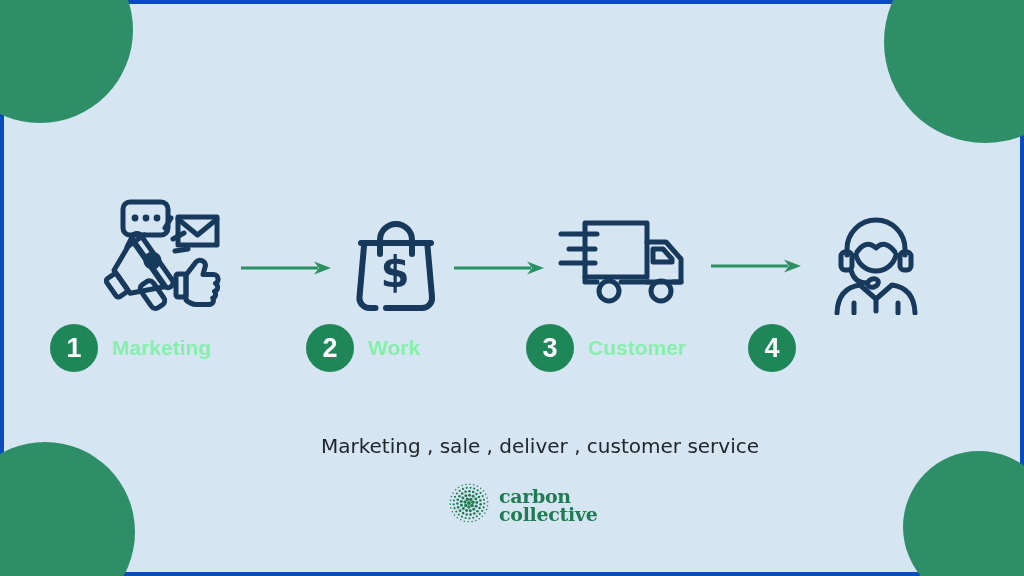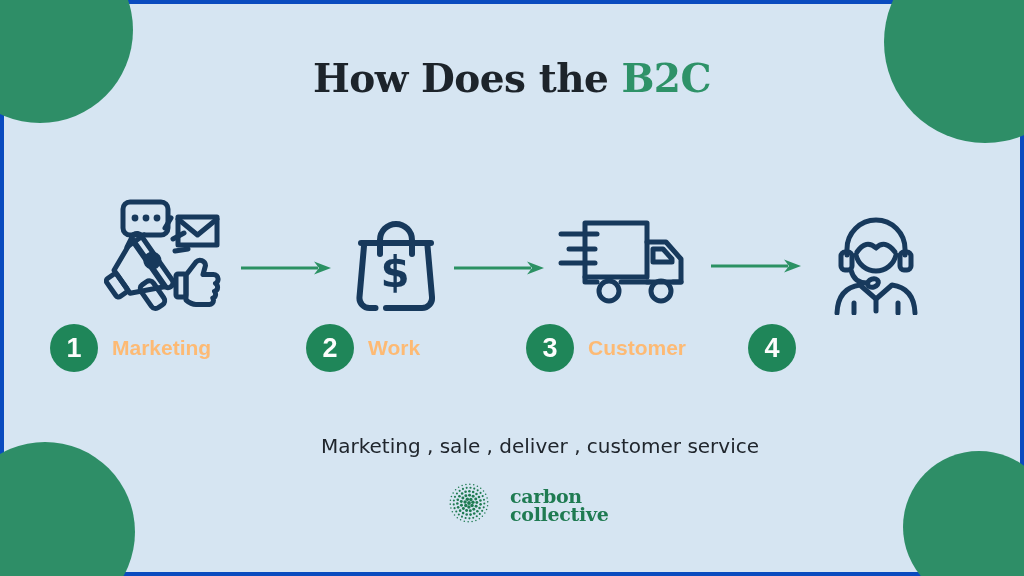--- a/index.html
+++ b/index.html
@@ -19,43 +19,42 @@
 
   .icon{position:absolute;}
   .icon svg{display:block;}
 
   .arrow{position:absolute;width:92px;height:16px;}
 
   .step{position:absolute;top:324px;display:flex;align-items:center;gap:14px;height:48px;}
   .badge{width:48px;height:48px;border-radius:50%;background:#1f8659;color:#fdfdfd;
          display:flex;align-items:center;justify-content:center;
          font-size:27px;font-weight:bold;}
-  .step-label{font-size:21px;font-weight:bold;color:#fdba74;white-space:nowrap;}
+  .step-label{font-size:21px;font-weight:bold;color:#86efac;white-space:nowrap;}
   .s1{left:50px;} .s2{left:306px;} .s3{left:526px;} .s4{left:748px;}
 
   .summary{position:absolute;left:0;top:434px;width:1024px;text-align:center;
            transform:translateX(28px);font-family:"DejaVu Sans",sans-serif;
            font-size:20px;color:#20262d;}
 
-  .brand{position:absolute;left:446px;top:480px;display:flex;align-items:center;gap:18px;}
+  .brand{position:absolute;left:446px;top:480px;display:flex;align-items:center;gap:7px;}
   .brand-name{font-family:"DejaVu Serif",serif;font-weight:bold;font-size:19px;
               line-height:18px;color:#1f7b52;letter-spacing:-0.3px;}
 </style>
 </head>
 <body>
 
 <div class="canvas">
   <div class="inner-bg"></div>
   <div class="corner tl"></div>
   <div class="corner tr"></div>
   <div class="corner bl"></div>
   <div class="corner br"></div>
 
   <div class="title">
-    <div><span>How Does the </span><span class="hl">B2C</span></div>
   </div>
 
   <div class="icon" style="left:104px;top:190px;">
     <svg width="122" height="122" viewBox="0 0 122 122" fill="none" stroke="#17395c" stroke-width="5" stroke-linecap="round" stroke-linejoin="round">
       <rect x="19" y="12" width="45" height="33" rx="7"></rect>
       <path d="M29,45 L23,57 L40,45"></path>
       <circle cx="31" cy="28" r="3.4" fill="#17395c" stroke="none"></circle>
       <circle cx="42" cy="28" r="3.4" fill="#17395c" stroke="none"></circle>
       <circle cx="53" cy="28" r="3.4" fill="#17395c" stroke="none"></circle>
       <rect x="74" y="27" width="39" height="28"></rect>

